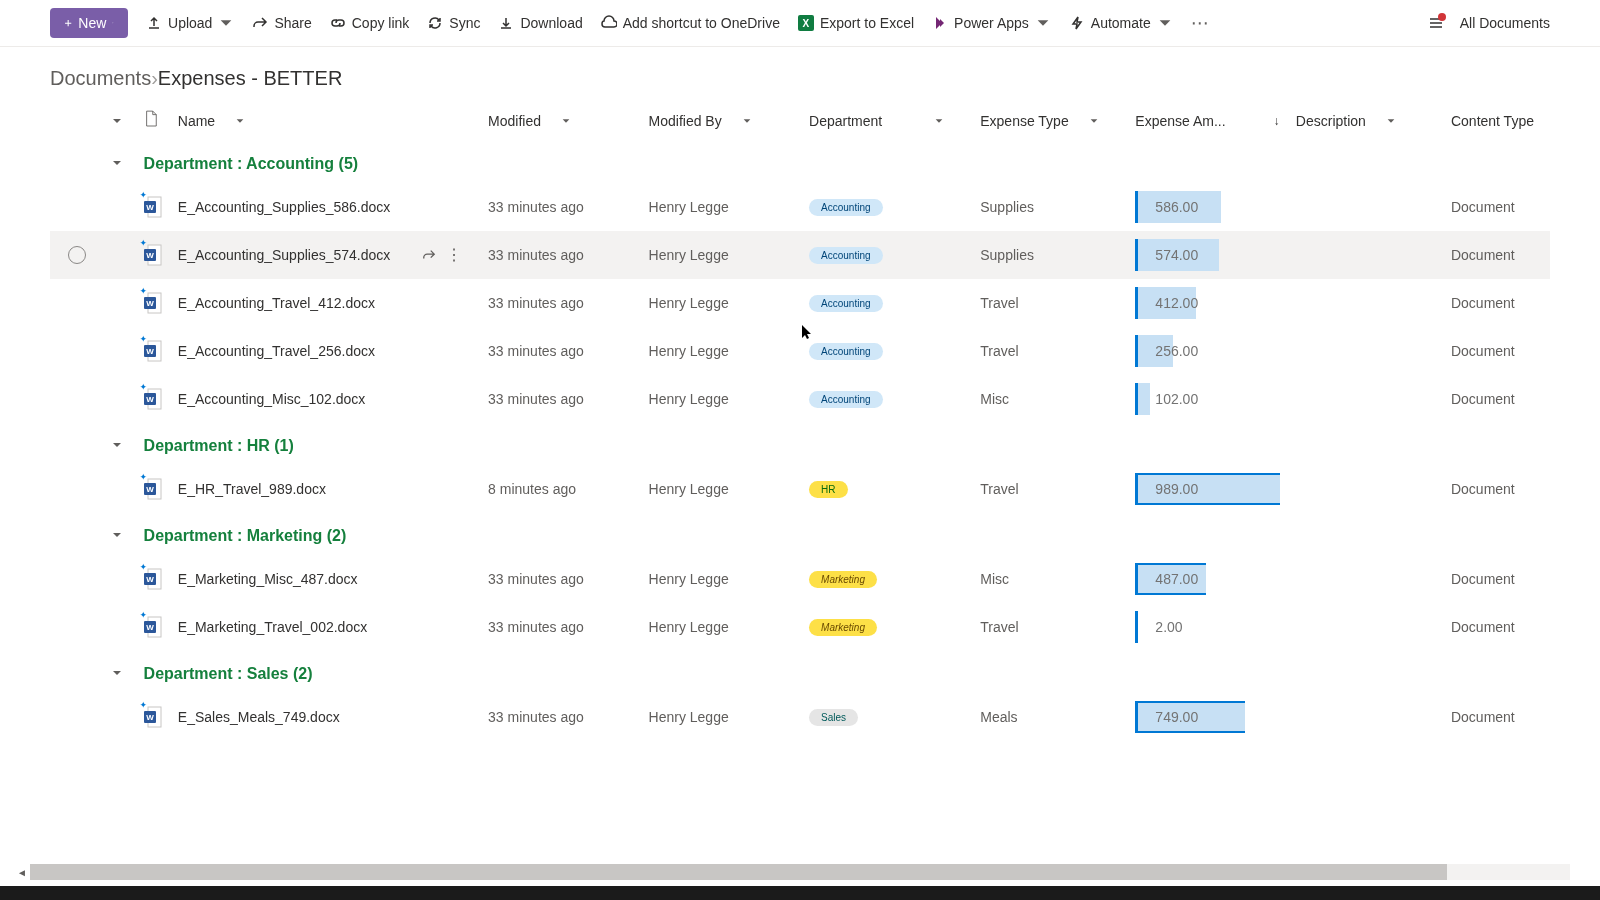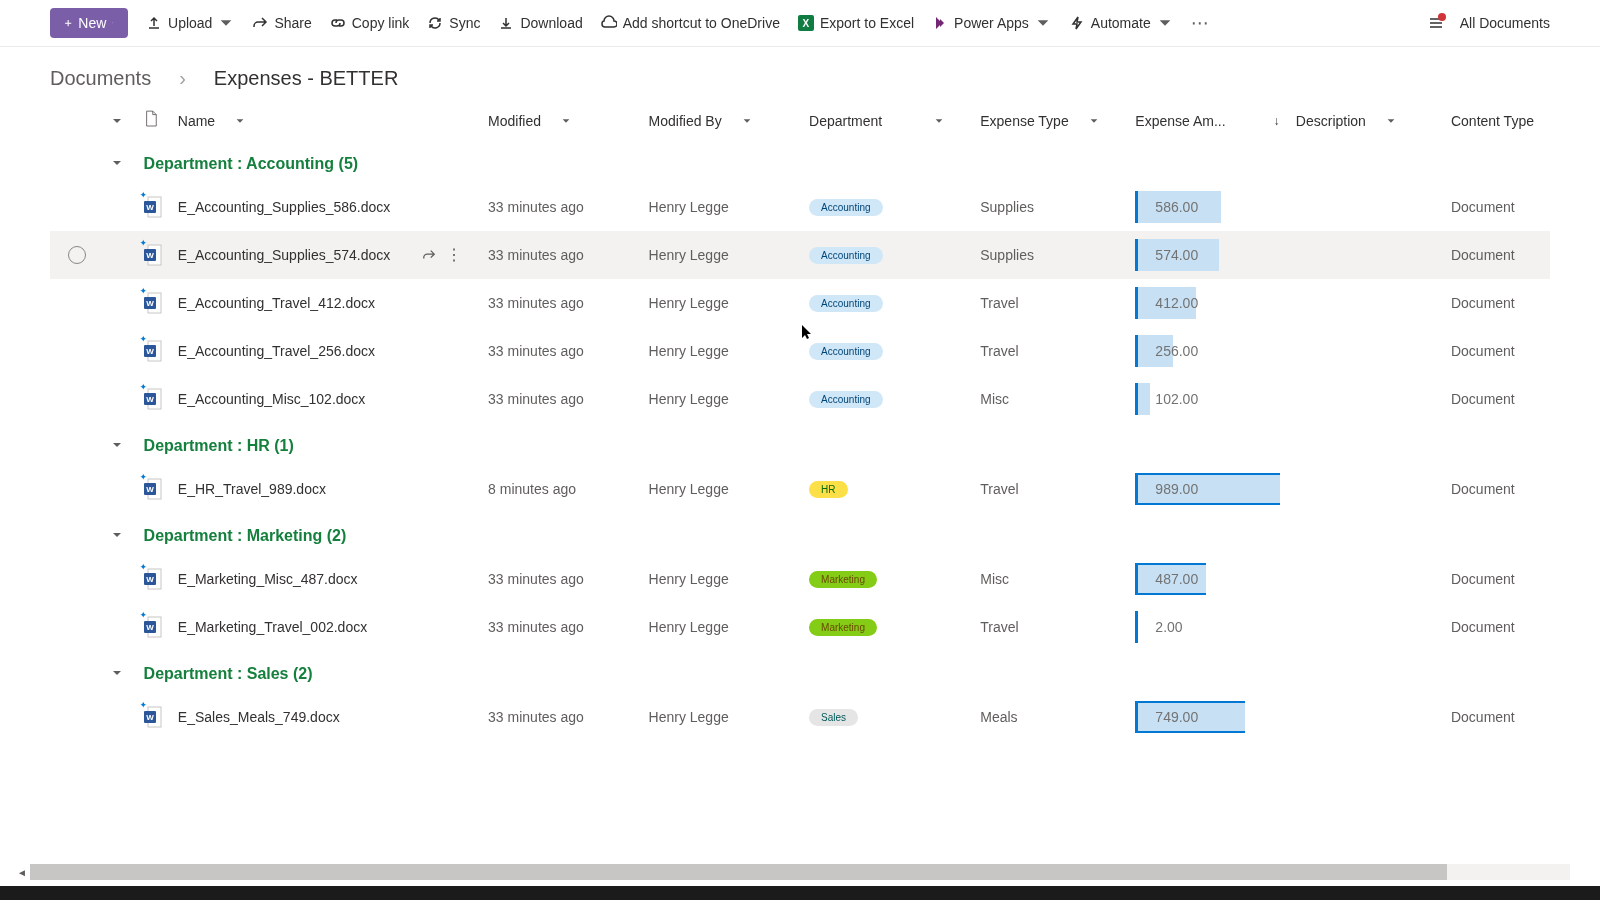--- a/index.html
+++ b/index.html
@@ -7,21 +7,21 @@
 
 .toolbar { display: flex; align-items: center; padding: 8px 50px; gap: 18px; border-bottom: 1px solid #edebe9; }
 .btn-new { background: #7a5ea8; color: #fff; border: none; border-radius: 4px; padding: 7px 14px; display: flex; align-items: center; gap: 6px; font-size: 14px; cursor: pointer; }
 .tb-item { display: flex; align-items: center; gap: 6px; color: #323130; cursor: pointer; font-size: 14px; }
 .tb-item svg { width: 16px; height: 16px; }
 .excel-icon { width: 16px; height: 16px; background: #107c41; border-radius: 2px; display: inline-flex; align-items: center; justify-content: center; color: #fff; font-size: 10px; font-weight: bold; }
 .spacer { flex: 1; }
 .all-docs { display: flex; align-items: center; gap: 16px; position: relative; }
 .red-dot { width: 8px; height: 8px; background: #d13438; border-radius: 50%; position: absolute; top: -2px; left: 10px; }
 
-.breadcrumb { padding: 20px 50px 10px; display: flex; align-items: center; gap: 28px; font-size: 20px; }
+.breadcrumb { padding: 20px 50px 10px; display: flex; align-items: center; gap: 0; font-size: 20px; }
 .bc-root { color: #605e5c; cursor: pointer; }
 .bc-sep { color: #a19f9d; }
 .bc-current { color: #323130; font-weight: 400; }
 
 .table-wrap { padding: 0 50px 20px; }
 table { width: 100%; border-collapse: collapse; table-layout: fixed; }
 th { text-align: left; font-weight: 400; color: #323130; padding: 10px 8px; font-size: 14px; white-space: nowrap; }
 th .hdr { display: flex; align-items: center; gap: 20px; cursor: pointer; }
 .col-sel { width: 50px; }
 .col-chev { width: 30px; }
@@ -49,21 +49,21 @@
 .new-mark { position: absolute; top: -6px; left: -4px; font-size: 9px; color: #0078d4; }
 
 .filename { color: #323130; display: flex; align-items: center; gap: 6px; }
 .row-actions { display: none; gap: 10px; color: #605e5c; margin-left: auto; padding-right: 10px; }
 tr.hovered .row-actions { display: inline-flex; }
 .row-actions svg { width: 14px; height: 14px; cursor: pointer; }
 
 .pill { display: inline-block; padding: 3px 12px; border-radius: 12px; font-size: 10px; }
 .pill-acc { background: #d0e7f8; color: #004578; }
 .pill-hr { background: #fde047; color: #0b6a0b; }
-.pill-mkt { background: #84cc16; color: #6a4a00; }
+.pill-mkt { background: #fde047; color: #6a4a00; font-style: italic; }
 .pill-sales { background: #e5e5e5; color: #005a5a; }
 
 .amt-cell { position: relative; height: 32px; }
 .amt-bar { position: absolute; top: 0; left: 0; height: 100%; background: #c7e0f4; border-left: 3px solid #0078d4; }
 .amt-bar.big { border-top: 2px solid #0078d4; border-bottom: 2px solid #0078d4; }
 .amt-val { position: relative; z-index: 1; padding-left: 20px; line-height: 32px; color: #737373; }
 
 .cursor-img { position: absolute; width: 16px; height: 16px; pointer-events: none; }
 
 .hscroll { position: fixed; bottom: 20px; left: 30px; right: 30px; height: 16px; background: #f3f2f1; }

